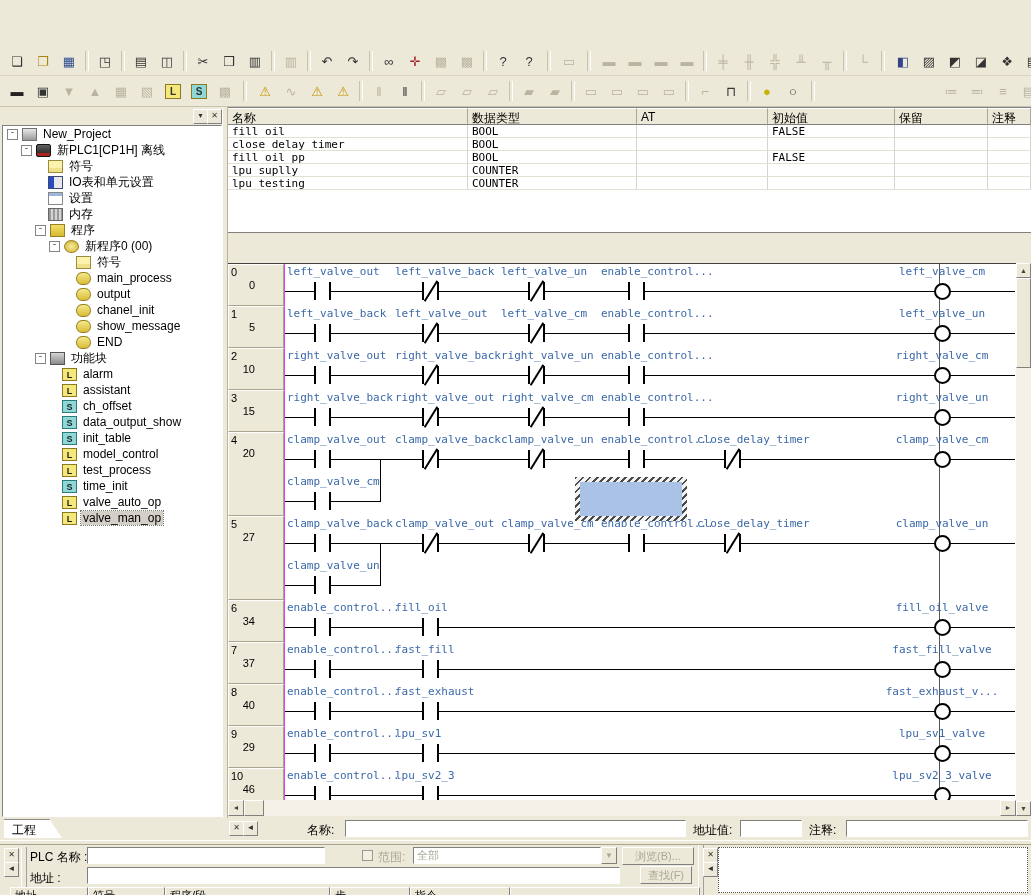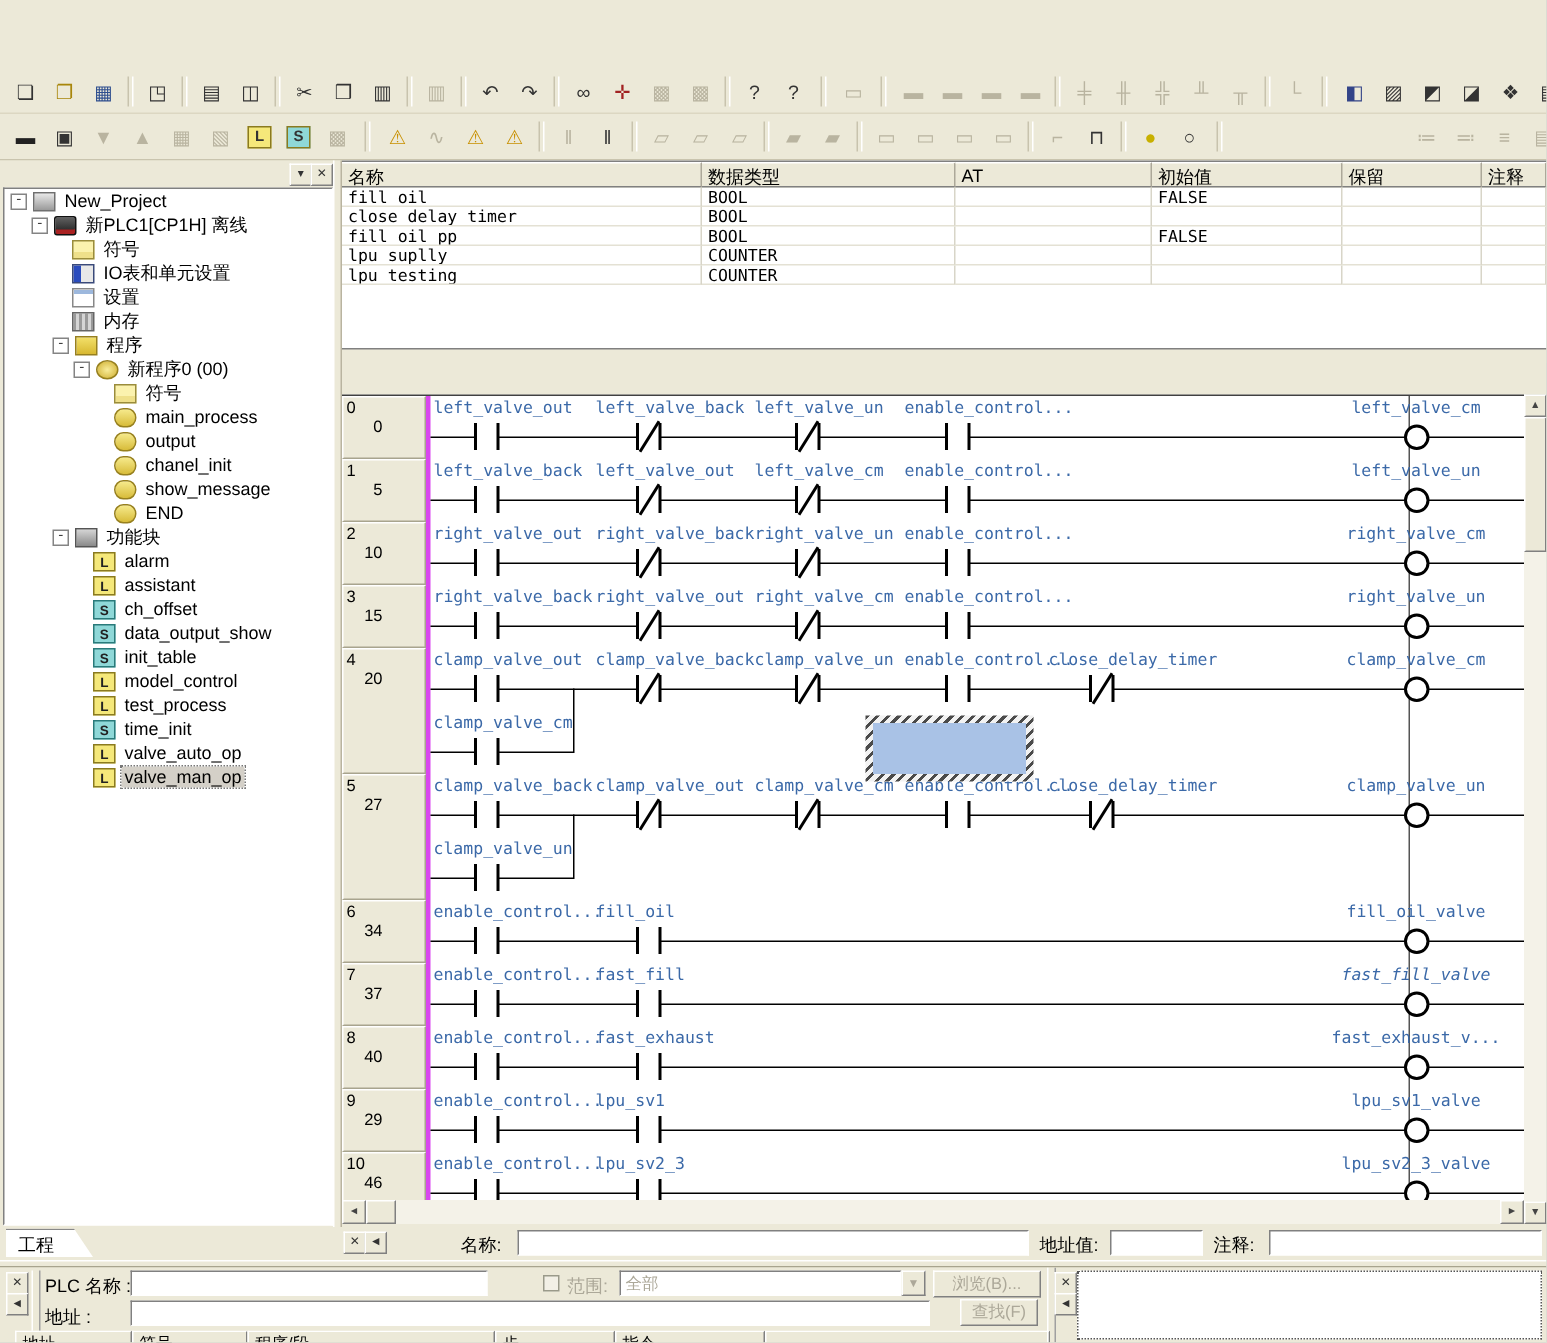--- a/index.html
+++ b/index.html
@@ -76,21 +76,21 @@
   .fb-tab.active{background:#f6f4ec;height:21px;line-height:20px;border-color:#555;}
   
   #ladder{position:absolute;left:228px;top:263px;width:803px;height:537px;background:#fff;
     border-top:1px solid #404040;box-sizing:border-box;overflow:hidden;}
   .rung{display:flex;}
   .gutter{width:56px;flex:none;background:#ece9d8;position:relative;box-sizing:border-box;
     border:1px solid;border-color:#fff #a8a48e #a8a48e #fff;}
   .rnum{position:absolute;left:2px;top:1px;font-size:11px;color:#000;}
   .rstep{position:absolute;left:0;width:26px;text-align:right;font-size:11px;color:#000;}
   .rcanvas{position:relative;width:656px;flex:none;box-sizing:border-box;
-    border-left:3px solid #d946ef;border-right:1px solid #555;overflow:visible;}
+    border-left:1px solid #d946ef;border-right:1px solid #555;overflow:visible;}
   .wire{position:absolute;background:#000;}
   .lad-label{position:absolute;white-space:nowrap;font:11px/13px "DejaVu Sans Mono",monospace;color:#3b69a8;}
   .coil-label{transform:translateX(-50%);}
   .coil-circle{position:absolute;width:13px;height:13px;border:2px solid #000;border-radius:50%;background:#fff;box-sizing:content-box;}
   .sel-rect{position:absolute;background:repeating-linear-gradient(135deg,#4a4a4a 0 2px,#f2f2f2 2px 5px);}
   .sel-rect .inner{position:absolute;left:5px;top:5px;right:5px;bottom:5px;background:#a9c2e6;}
   
   .sb-btn{position:absolute;background:#ece9d8;border:1px solid;border-color:#fff #808080 #808080 #fff;
     font-size:7px;color:#444;text-align:center;box-sizing:border-box;}
   #hscroll{position:absolute;left:228px;top:800px;width:788px;height:16px;background:#f4f2e8;}
@@ -676,21 +676,21 @@
           <div class="lad-label" style="left: 2px; top: 1px; color: rgb(59, 105, 168);">enable_control...</div>
           <div style="position: absolute; background: rgb(255, 255, 255); left: 31px; top: 26px; width: 14px; height: 3px;"></div>
           <div class="wire" style="left: 29px; top: 18px; width: 2px; height: 18px;"></div>
           <div class="wire" style="left: 44px; top: 18px; width: 2px; height: 18px;"></div>
           <div style="position: absolute; left: 26px; top: 15px; width: 24px; height: 24px;"></div>
           <div class="lad-label" style="left: 110px; top: 1px; color: rgb(59, 105, 168);">fast_fill</div>
           <div style="position: absolute; background: rgb(255, 255, 255); left: 139px; top: 26px; width: 14px; height: 3px;"></div>
           <div class="wire" style="left: 137px; top: 18px; width: 2px; height: 18px;"></div>
           <div class="wire" style="left: 152px; top: 18px; width: 2px; height: 18px;"></div>
           <div style="position: absolute; left: 134px; top: 15px; width: 24px; height: 24px;"></div>
-          <div class="lad-label coil-label" style="left: 657px; top: 1px; color: rgb(59, 105, 168); font-style: italic;">fast_fill_valve</div>
+          <div class="lad-label coil-label" style="left: 657px; top: 1px; color: rgb(59, 105, 168);">fast_fill_valve</div>
           <div class="coil-circle" style="left: 649px; top: 19px;"></div>
         </div>
       </div>
       <div class="rung" style="height: 42px;">
         <div class="gutter">
           <div class="rnum">8</div>
           <div class="rstep" style="top: 14px;">40</div>
         </div>
         <div class="rcanvas">
           <div class="wire" style="left: 0px; top: 27px; width: 730px; height: 1px;"></div>

